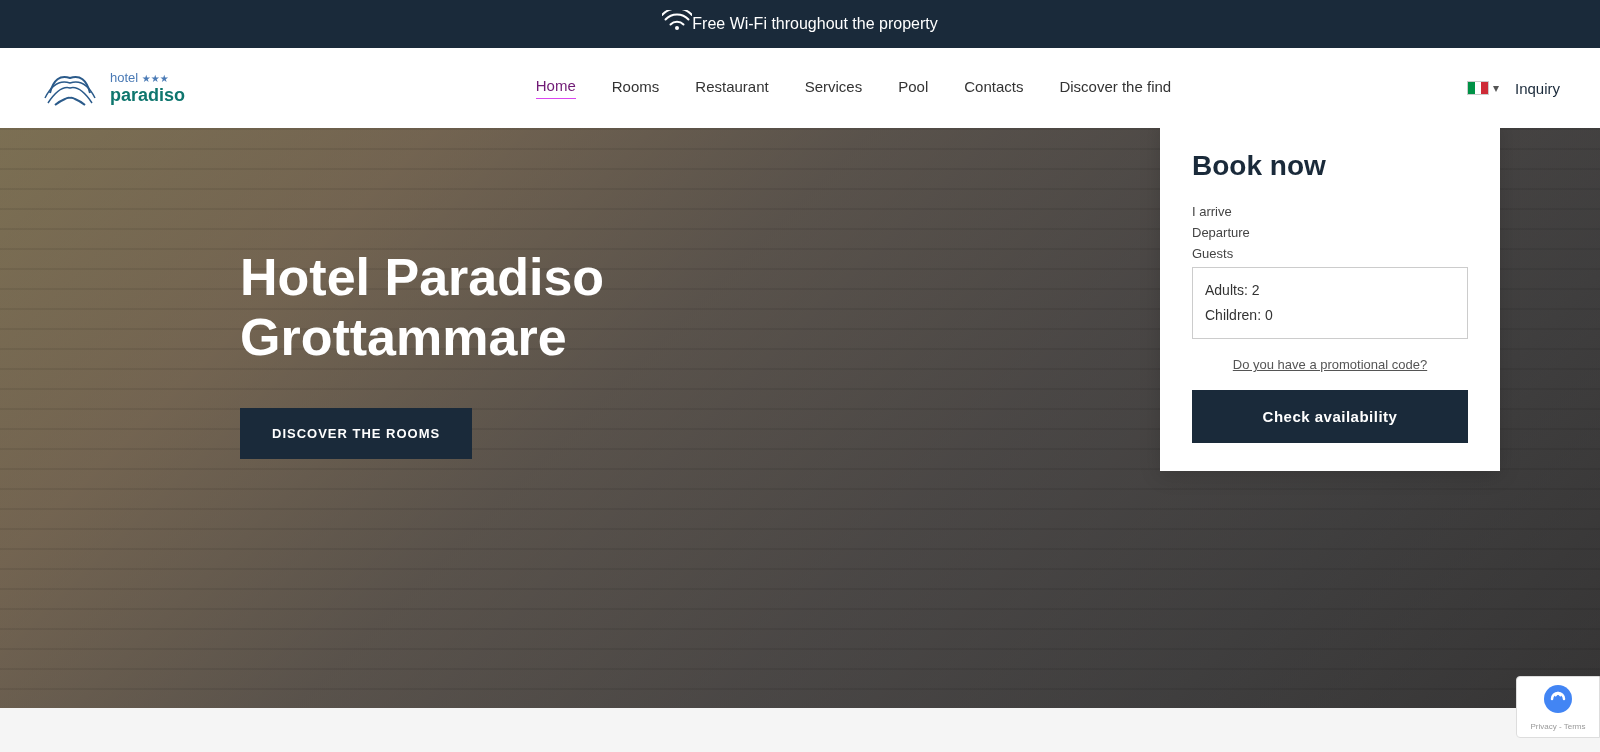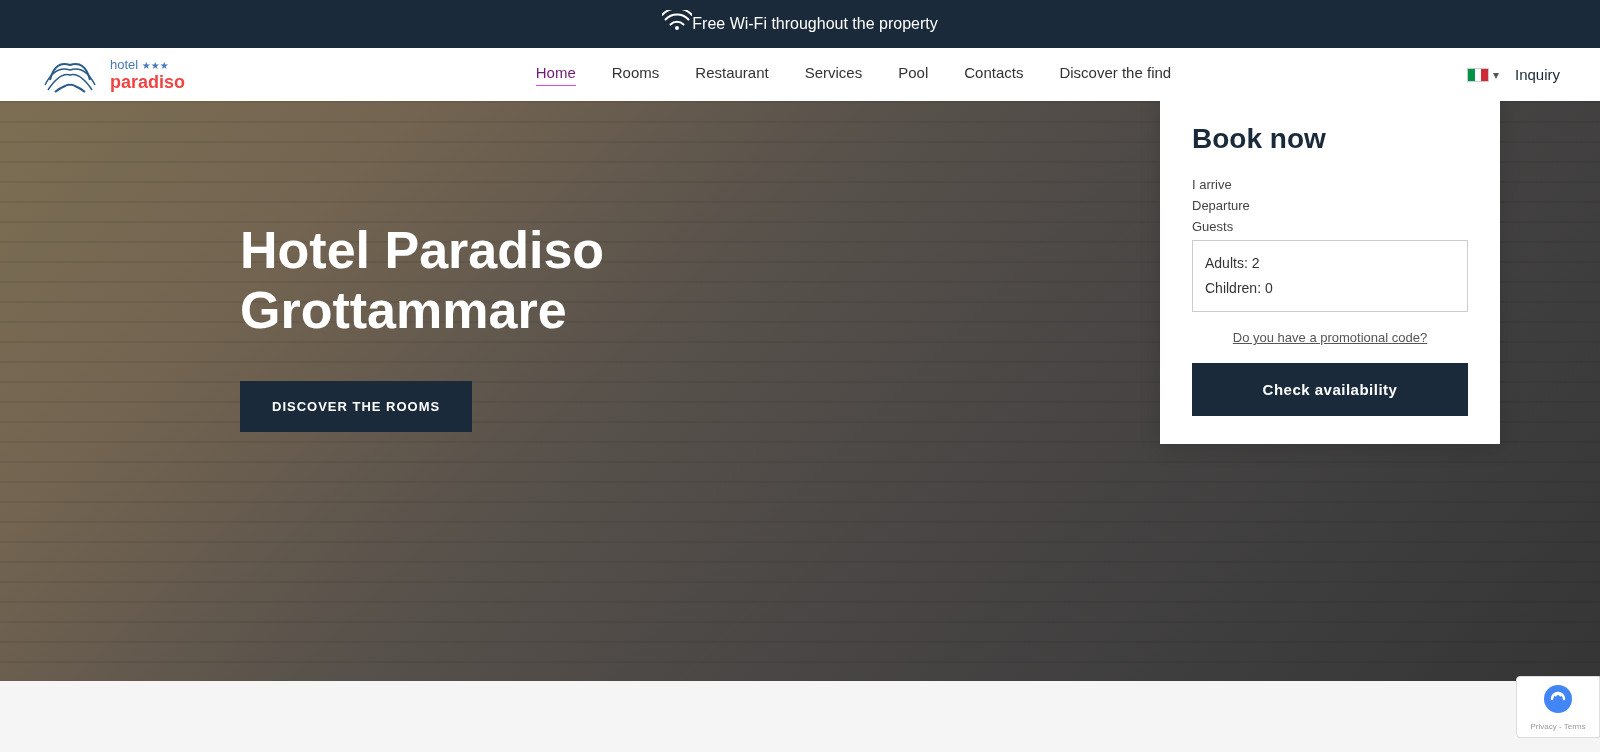--- a/index.html
+++ b/index.html
@@ -19,21 +19,21 @@
     .wifi-icon {
       font-size: 22px;
     }
 
     
     .header {
       background: #ffffff;
       display: flex;
       align-items: center;
       padding: 0 40px;
-      height: 53px;
+      height: 80px;
       position: relative;
       z-index: 10;
     }
     .logo-area {
       display: flex;
       align-items: center;
       gap: 10px;
       min-width: 200px;
     }
     .logo-icon {
@@ -266,21 +266,21 @@
   <div class="logo-area">
     <svg class="logo-icon" viewBox="0 0 60 50">
       <path d="M10 30 Q15 10 30 15 Q45 10 50 30" fill="none" stroke="#2a5a8a" stroke-width="2"></path>
       <path d="M5 35 Q15 15 30 20 Q45 15 55 35" fill="none" stroke="#2a5a8a" stroke-width="1.5"></path>
       <path d="M8 40 Q20 22 30 25 Q40 22 52 40" fill="none" stroke="#2a5a8a" stroke-width="1.5"></path>
       <path d="M15 42 Q20 38 25 36 Q28 34 30 35" fill="none" stroke="#2a5a8a" stroke-width="2"></path>
       <path d="M45 42 Q40 38 35 36 Q32 34 30 35" fill="none" stroke="#2a5a8a" stroke-width="2"></path>
     </svg>
     <div>
       <div style="font-size:13px; color:#4a7ab5;">hotel <span style="font-size:10px">★★★</span></div>
-      <div style="font-size:18px; font-weight:600; color:#ef4444;">paradiso</div>
+      <div style="font-size:18px; font-weight:600; color:#0f766e;">paradiso</div>
     </div>
   </div>
 
   <nav>
     <a href="#" class="active">Home</a>
     <a href="#">Rooms</a>
     <a href="#">Restaurant</a>
     <a href="#">Services</a>
     <a href="#">Pool</a>
     <a href="#">Contacts</a>

